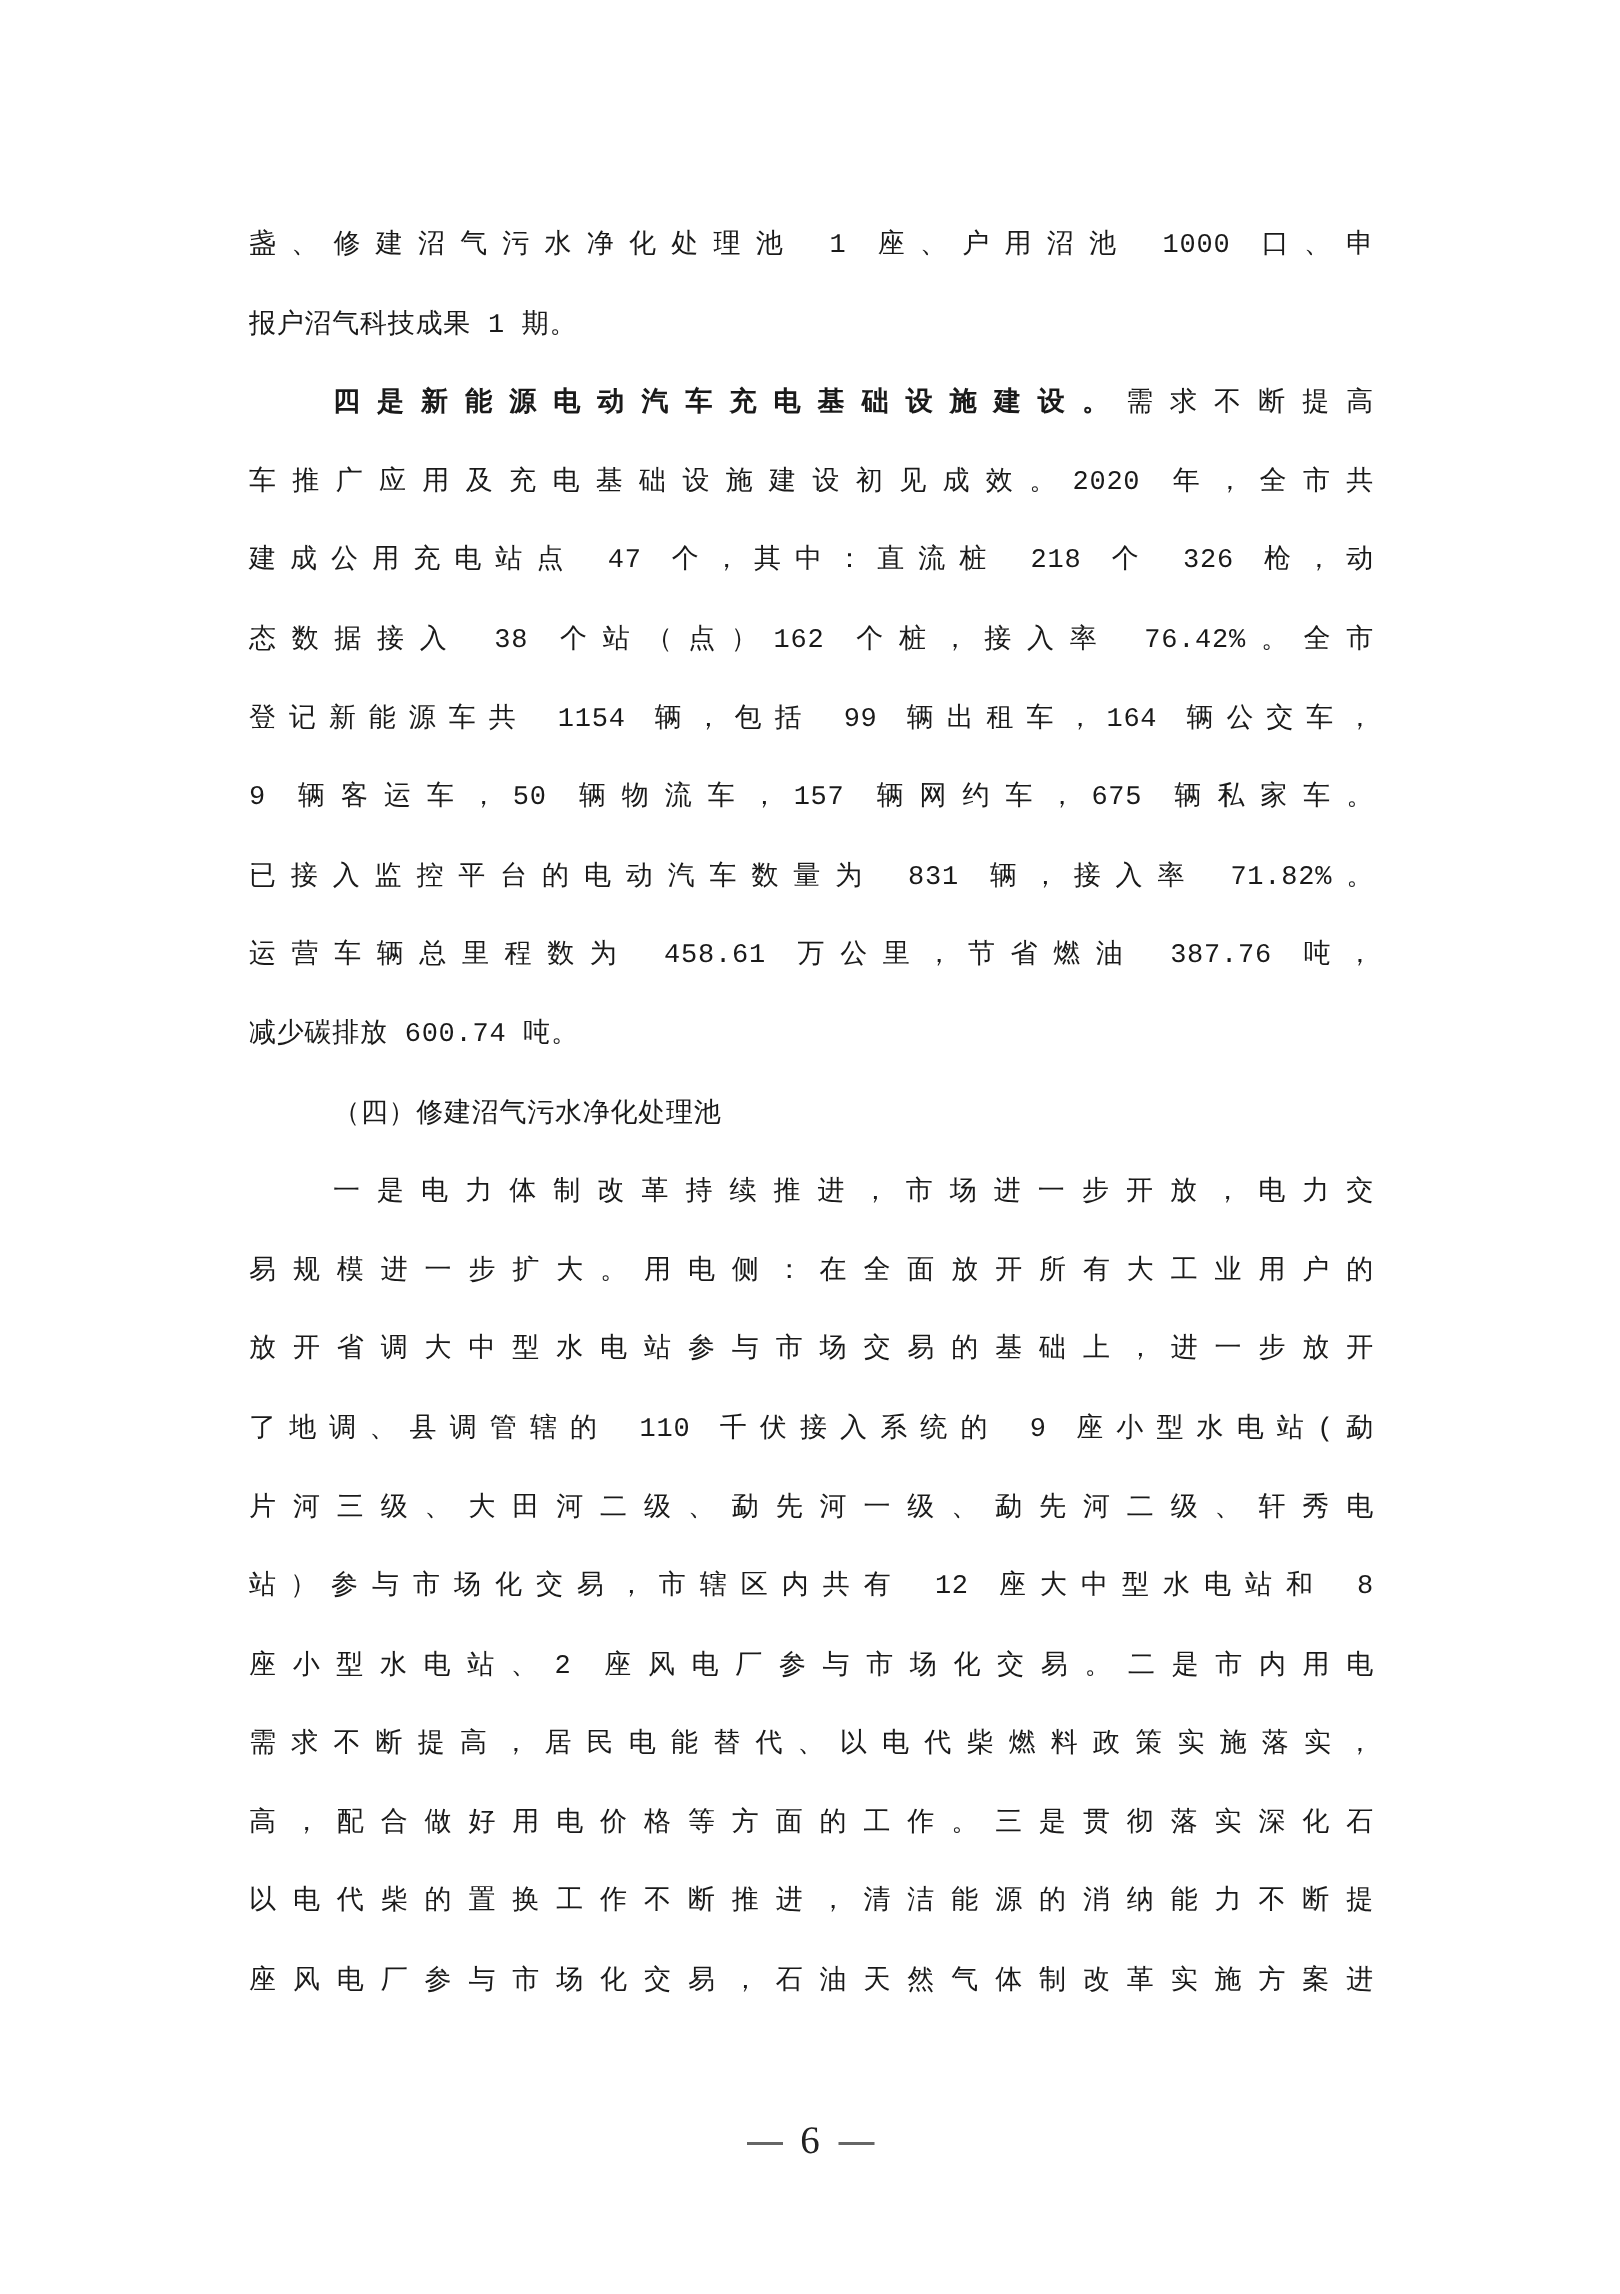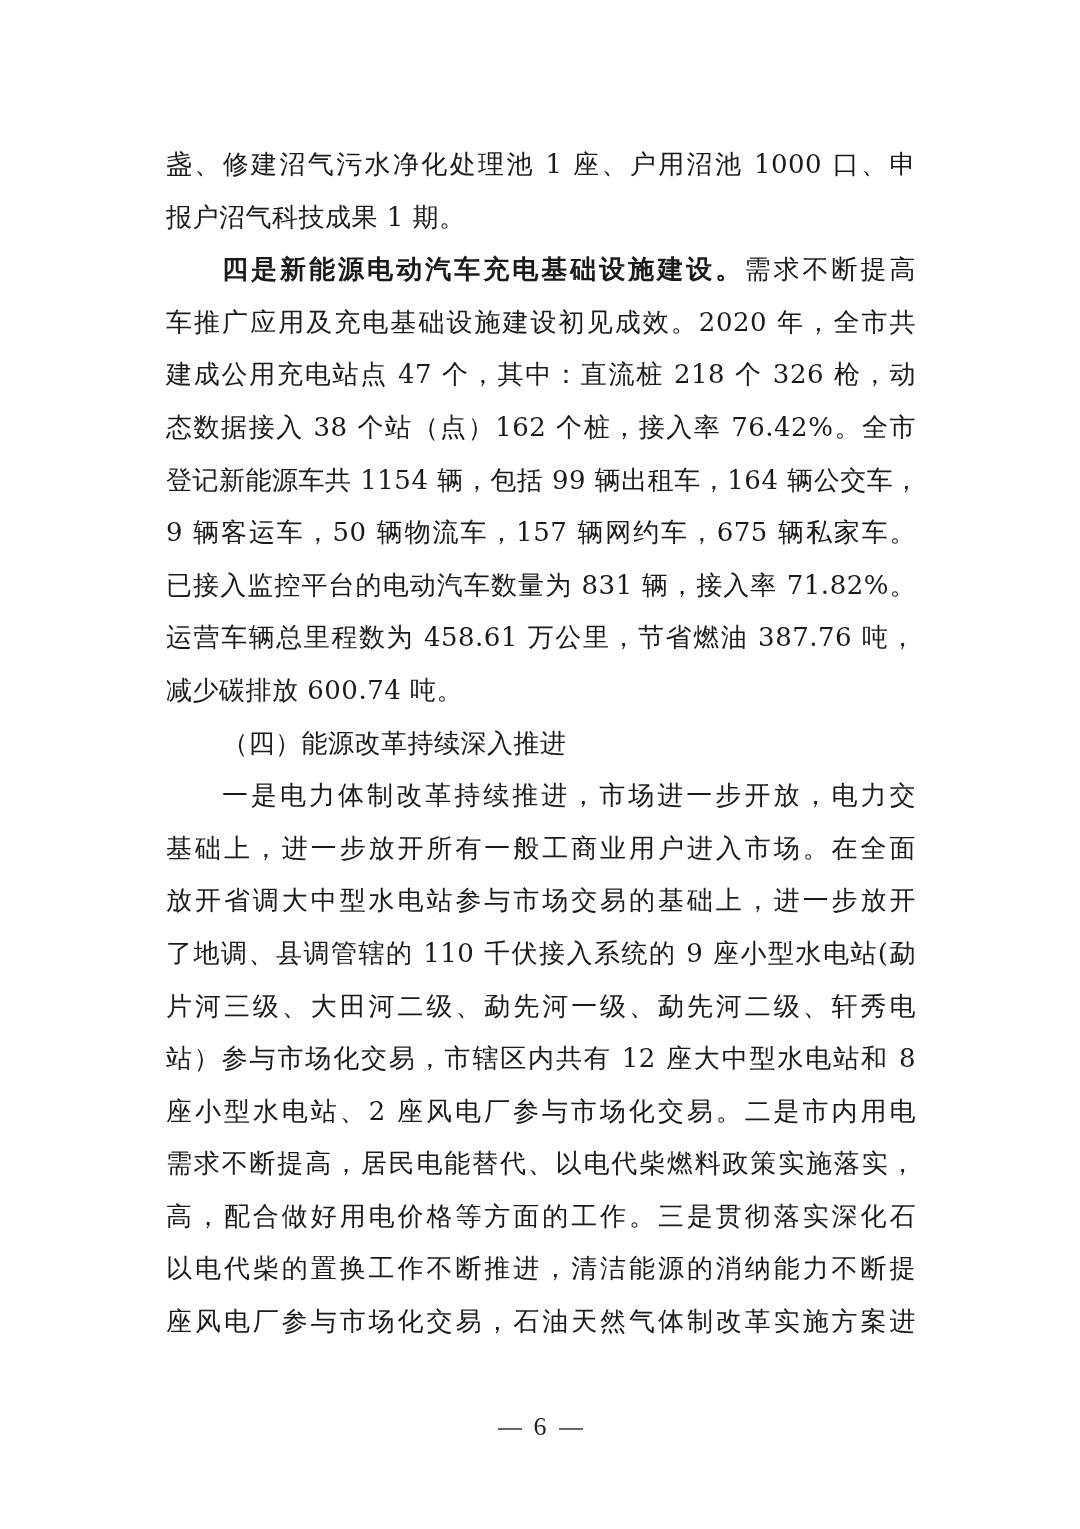--- a/index.html
+++ b/index.html
@@ -17,25 +17,26 @@
     }
     .page {
       position: absolute;
       left: 166px;
       top: 138px;
       width: 750px;
     }
     .line {
       height: 52.6px;
       line-height: 52.6px;
-      font-size: 26px;
+      font-size: 18px;
       white-space: nowrap;
       text-align: justify;
       text-align-last: justify;
       letter-spacing: 0.5px;
+      font-family: Liberation Mono, monospace;
     }
     .line.last {
       text-align-last: left;
     }
     .indent {
       padding-left: 56px;
     }
     .bold {
       font-weight: bold;
     }
@@ -78,25 +79,25 @@
     <div class="line">车推广应用及充电基础设施建设初见成效。2020 年，全市共</div>
     <div class="line">建成公用充电站点 47 个，其中：直流桩 218 个 326 枪，动</div>
     <div class="line">态数据接入 38 个站（点）162 个桩，接入率 76.42%。全市</div>
     <div class="line">登记新能源车共 1154 辆，包括 99 辆出租车，164 辆公交车，</div>
     <div class="line">9 辆客运车，50 辆物流车，157 辆网约车，675 辆私家车。</div>
     <div class="line">已接入监控平台的电动汽车数量为 831 辆，接入率 71.82%。</div>
     <div class="line">运营车辆总里程数为 458.61 万公里，节省燃油 387.76 吨，</div>
     <div class="line last">减少碳排放 600.74 吨。</div>
   </div>
 
-  <div class="line heading">（四）能源改革持续深入推进</div>
+  <div class="line heading">（四）修建沼气污水净化处理池</div>
 
   <div>
     <div class="line indent">一是电力体制改革持续推进，市场进一步开放，电力交</div>
-    <div class="line">基础上，进一步放开所有一般工商业用户进入市场。在全面</div>
+    <div class="line">易规模进一步扩大。用电侧：在全面放开所有大工业用户的</div>
     <div class="line">放开省调大中型水电站参与市场交易的基础上，进一步放开</div>
     <div class="line">了地调、县调管辖的 110 千伏接入系统的 9 座小型水电站(勐</div>
     <div class="line">片河三级、大田河二级、勐先河一级、勐先河二级、轩秀电</div>
     <div class="line">站）参与市场化交易，市辖区内共有 12 座大中型水电站和 8</div>
     <div class="line">座小型水电站、2 座风电厂参与市场化交易。二是市内用电</div>
     <div class="line">需求不断提高，居民电能替代、以电代柴燃料政策实施落实，</div>
     <div class="line">高，配合做好用电价格等方面的工作。三是贯彻落实深化石</div>
     <div class="line">以电代柴的置换工作不断推进，清洁能源的消纳能力不断提</div>
     <div class="line">座风电厂参与市场化交易，石油天然气体制改革实施方案进</div>
   </div>

